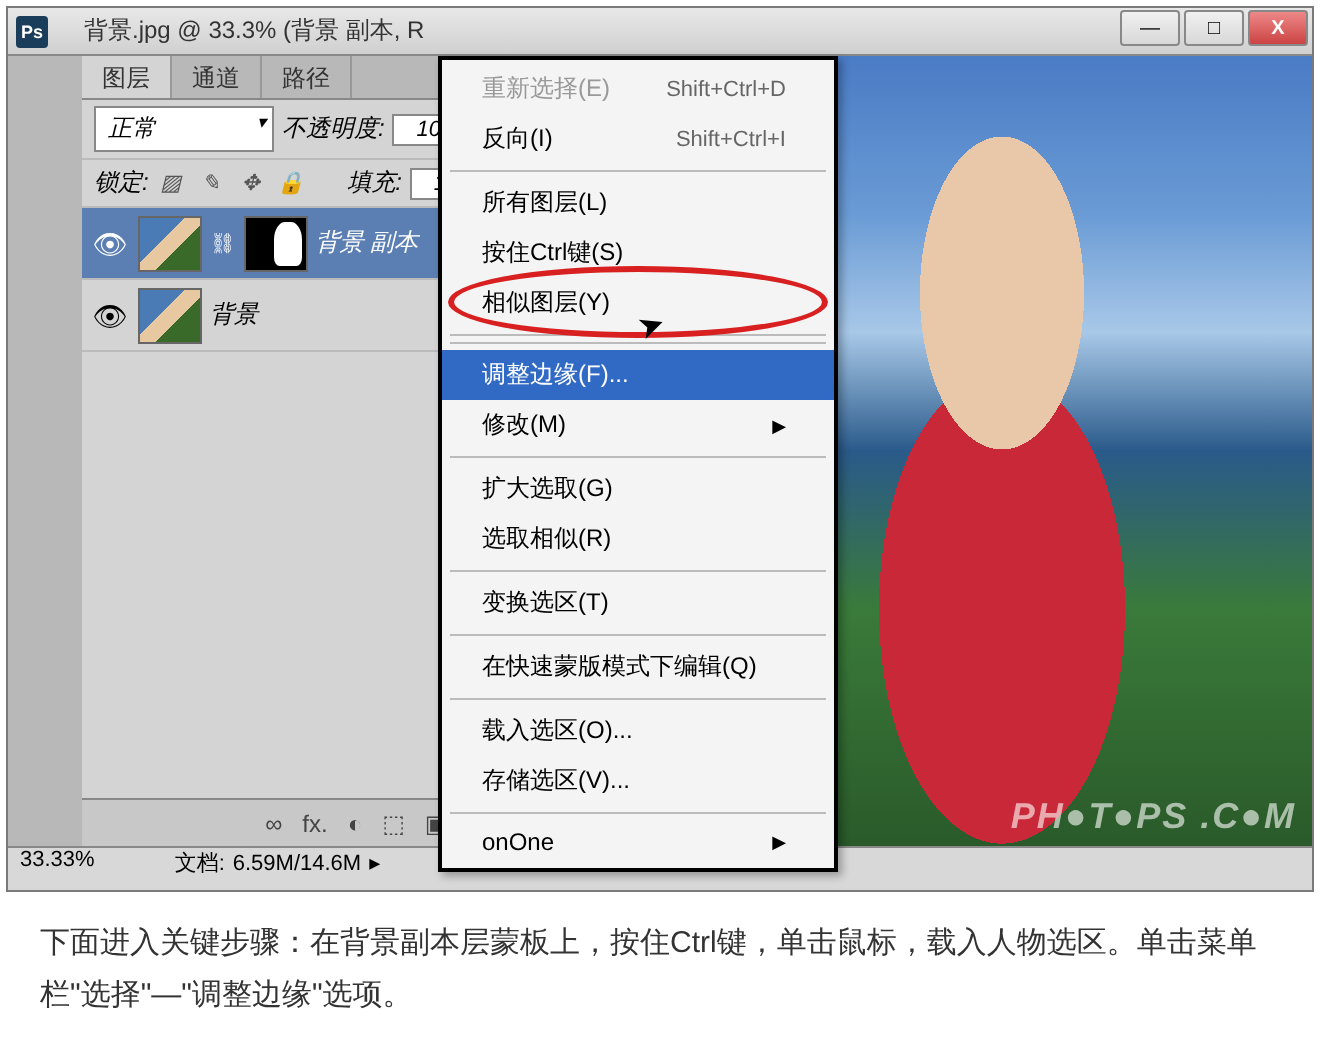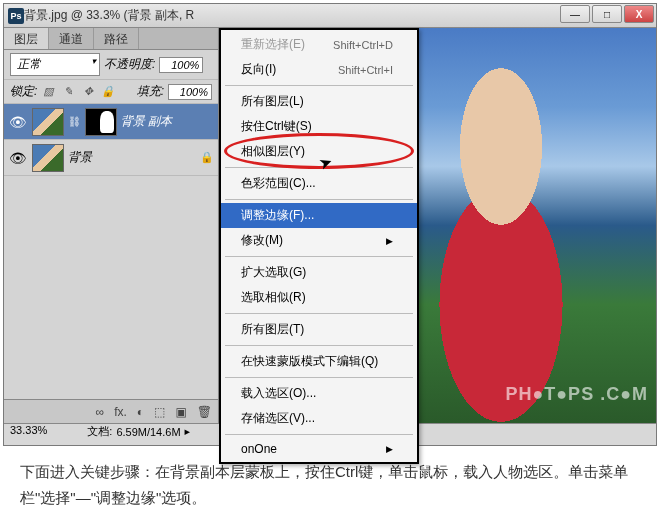--- a/index.html
+++ b/index.html
@@ -1,25 +1,25 @@
 <!DOCTYPE html>
 <html><head>
 <meta charset="utf-8">
 <style>
 * { margin: 0; padding: 0; box-sizing: border-box; font-family: "Microsoft YaHei", SimSun, sans-serif; }
 body { background: #fff; width: 661px; }
 .app-window { width: 654px; height: 443px; border: 1px solid #7a7a7a; background: #b8b8b8; position: relative; margin: 3px; }
 .titlebar { height: 24px; background: linear-gradient(#e8e8e8, #d0d0d0); border-bottom: 1px solid #888; display: flex; align-items: center; padding: 0 4px; position: relative; }
-.ps-icon { width: 16px; height: 16px; background: #1a3d5c; color: #fff; font-size: 9px; font-weight: bold; display: flex; align-items: center; justify-content: center; border-radius: 2px; margin-right: 0; }
+.ps-icon { width: 16px; height: 16px; background: #1a3d5c; color: #fff; font-size: 9px; font-weight: bold; display: flex; align-items: center; justify-content: center; border-radius: 2px; margin-right: 18px; }
 .title-text { font-size: 12px; color: #333; flex: 1; }
 .win-controls { display: flex; gap: 2px; position: absolute; right: 2px; top: 1px; }
 .win-btn { width: 30px; height: 18px; border: 1px solid #888; background: linear-gradient(#f0f0f0, #d8d8d8); font-size: 10px; display: flex; align-items: center; justify-content: center; cursor: pointer; border-radius: 2px; }
 .win-close { background: linear-gradient(#e88, #c44); color: #fff; font-weight: bold; }
 
-.work-area { display: flex; height: calc(100% - 46px); position: relative; }
+.work-area { display: flex; height: calc(100% - 46px); position: relative; padding-left: 37px; }
 
 .layers-panel { width: 215px; background: #d4d4d4; border-right: 1px solid #888; display: flex; flex-direction: column; }
 .panel-tabs { display: flex; background: #b8b8b8; border-bottom: 1px solid #888; height: 22px; }
 .panel-tab { padding: 3px 10px; font-size: 12px; color: #333; cursor: pointer; border-right: 1px solid #999; }
 .panel-tab.active { background: #d4d4d4; }
 .panel-row { display: flex; align-items: center; padding: 3px 6px; font-size: 12px; border-bottom: 1px solid #bbb; gap: 4px; font-style: italic; }
 .dropdown { background: #fff; border: 1px solid #888; padding: 2px 16px 2px 6px; font-size: 12px; position: relative; }
 .dropdown::after { content: "▾"; position: absolute; right: 3px; font-size: 9px; }
 .num-input { width: 44px; background: #fff; border: 1px solid #888; padding: 1px 3px; font-size: 11px; text-align: right; }
 .lock-icons { display: flex; gap: 6px; align-items: center; }
@@ -33,21 +33,21 @@
 .thumb-img { background: linear-gradient(135deg, #4a7bb5 40%, #e8c8a0 40%, #e8c8a0 60%, #3a6a2a 60%); width: 100%; height: 100%; }
 .thumb-mask { background: #000; position: relative; }
 .thumb-mask::after { content: ""; position: absolute; right: 2px; top: 2px; width: 14px; height: 22px; background: #fff; border-radius: 40% 40% 20% 20%; }
 .link-icon { font-size: 10px; }
 .layer-name { font-size: 12px; font-style: italic; }
 .panel-footer { height: 24px; background: #c8c8c8; border-top: 1px solid #888; display: flex; align-items: center; justify-content: flex-end; padding: 0 6px; gap: 10px; font-size: 12px; color: #444; }
 
 .canvas-area { flex: 1; background: #5a5a5a; position: relative; overflow: hidden; }
 .canvas-img { position: absolute; left: 0; top: 0; width: 100%; height: 100%; background: linear-gradient(180deg, #4a7bc5 0%, #6a9bd5 20%, #a8c8e8 35%, #2a5a8a 50%, #3a7a3a 70%, #2a5a2a 100%); }
 .person-overlay { position: absolute; right: 10px; top: 0; width: 290px; height: 100%; background: radial-gradient(ellipse at 50% 30%, #e8c8a8 20%, transparent 20%), radial-gradient(ellipse at 50% 70%, #c82838 30%, transparent 30%); }
-.watermark { position: absolute; right: 8px; bottom: 18px; font-size: 18px; font-weight: bold; color: rgba(255,255,255,0.6); letter-spacing: 1px; font-family: Arial; }
+.watermark { position: absolute; right: 8px; bottom: 4px; font-size: 18px; font-weight: bold; color: rgba(255,255,255,0.6); letter-spacing: 1px; font-family: Arial; font-style: italic; }
 
 .context-menu { position: absolute; left: 215px; top: 0; width: 200px; background: #f4f4f4; border: 2px solid #000000; box-shadow: 2px 2px 4px rgba(0,0,0,0.3); z-index: 100; font-size: 12px; padding: 2px 0; }
 .menu-item { padding: 4px 24px 4px 20px; cursor: pointer; display: flex; justify-content: space-between; align-items: center; }
 .menu-item.highlighted { background: #316ac5; color: #fff; }
 .menu-item.disabled { color: #999; }
 .menu-sep { height: 1px; background: #bbb; margin: 3px 4px; }
 .menu-shortcut { color: #666; font-size: 11px; }
 .submenu-arrow { font-size: 9px; }
 .cursor-arrow { position: absolute; left: 315px; top: 125px; z-index: 200; font-size: 16px; color: #000; transform: rotate(-20deg); pointer-events: none; }
 
@@ -146,41 +146,38 @@
       <div class="menu-item">
           <span>所有图层(L)</span>
         </div>
       <div class="menu-item">
           <span>按住Ctrl键(S)</span>
         </div>
       <div class="menu-item">
           <span>相似图层(Y)</span>
         </div>
       <div class="menu-sep"></div>
-      <div class="menu-item">
-          <span>色彩范围(C)...</span>
-        </div>
       <div class="menu-sep"></div>
       <div class="menu-item highlighted">
           <span>调整边缘(F)...</span>
         </div>
       <div class="menu-item">
           <span>修改(M)</span>
           <span class="submenu-arrow">▶</span>
         </div>
       <div class="menu-sep"></div>
       <div class="menu-item">
           <span>扩大选取(G)</span>
         </div>
       <div class="menu-item">
           <span>选取相似(R)</span>
         </div>
       <div class="menu-sep"></div>
       <div class="menu-item">
-          <span>所有图层(T)</span>
+          <span>变换选区(T)</span>
         </div>
       <div class="menu-sep"></div>
       <div class="menu-item">
           <span>在快速蒙版模式下编辑(Q)</span>
         </div>
       <div class="menu-sep"></div>
       <div class="menu-item">
           <span>载入选区(O)...</span>
         </div>
       <div class="menu-item">

